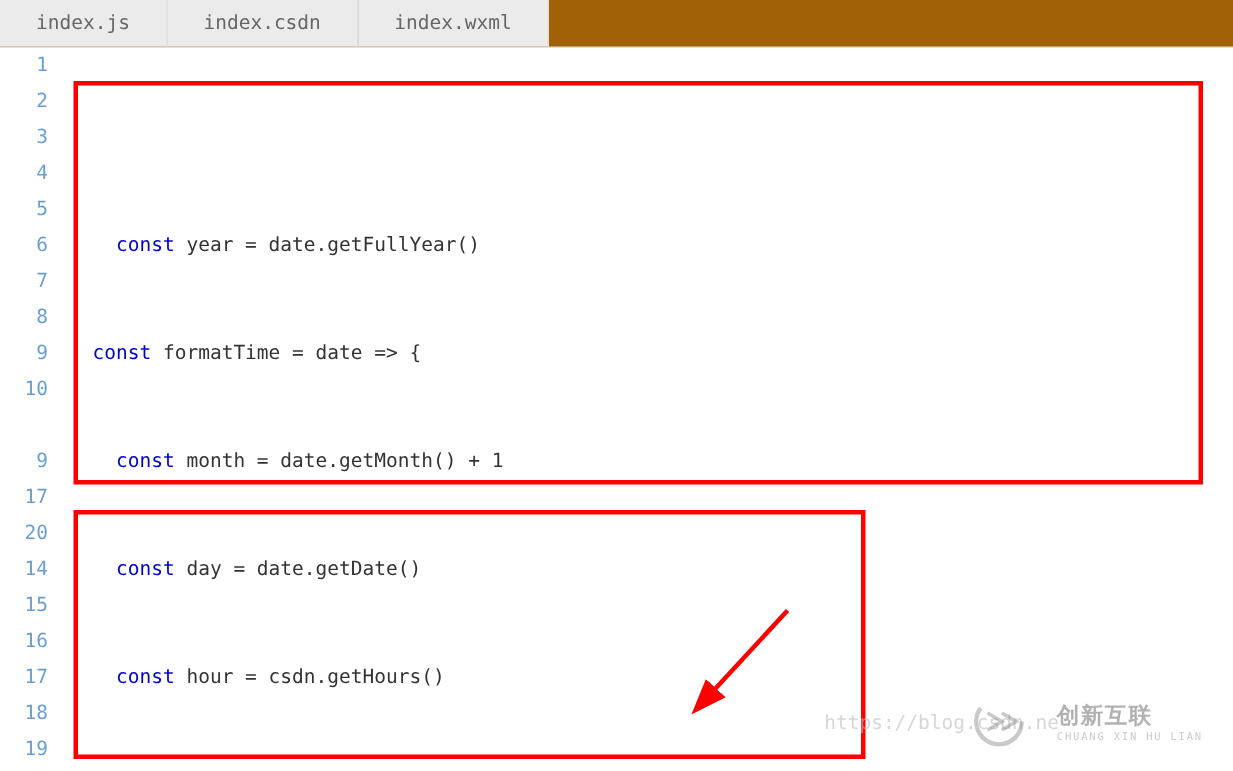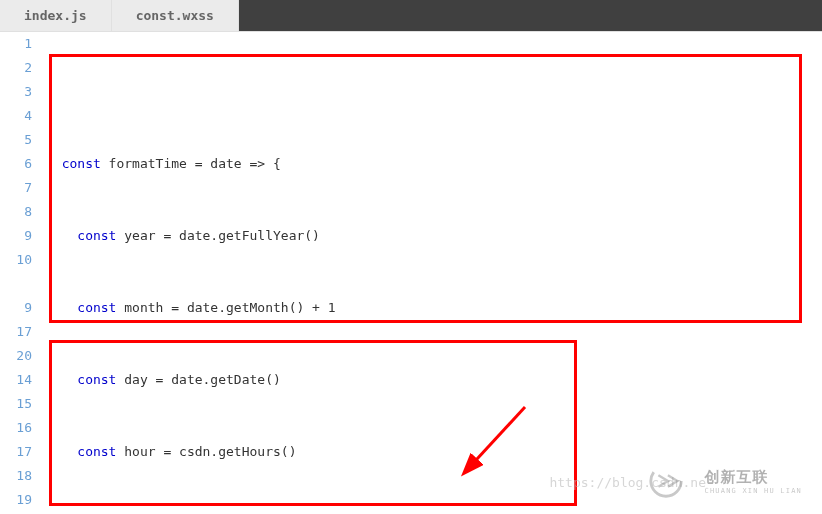--- a/index.html
+++ b/index.html
@@ -8,24 +8,23 @@
       font-size: 13px;
       background: #fff;
       color: #333;
       width: 822px;
       height: 514px;
       overflow: hidden;
       position: relative;
     }
     .tabs {
       display: flex;
-      background: #404040;
+      background: #a16207;
       border-bottom: 1px solid #e0e0e0;
       height: 32px;
-      font-weight: bold;
     }
     .tab {
       padding: 8px 24px;
       display: flex;
       align-items: center;
       color: #666;
       font-size: 13px;
       cursor: pointer;
       background: #ebebeb;
       border-right: 1px solid #e0e0e0;
@@ -113,21 +112,24 @@
     }
   </style>
 </head>
 <body>
 
 <div class="tabs">
   <div class="tab">
       <span>index.js</span>
     </div>
   <div class="tab">
-      <span>const.wxss</span>
+      <span>index.csdn</span>
+    </div>
+  <div class="tab">
+      <span>index.wxml</span>
     </div>
 </div>
 
 <div class="editor">
   <div class="gutter">
     <div class="gutter-line">1</div>
     <div class="gutter-line">2</div>
     <div class="gutter-line">3</div>
     <div class="gutter-line">4</div>
     <div class="gutter-line">5</div>
@@ -144,22 +146,22 @@
     <div class="gutter-line">15</div>
     <div class="gutter-line">16</div>
     <div class="gutter-line">17</div>
     <div class="gutter-line">18</div>
     <div class="gutter-line">19</div>
     <div class="gutter-line">20</div>
   </div>
 
   <div class="code">
     <div class="code-line"></div>
+    <div class="code-line"><span>    </span><span class="kw">const</span><span> year = date.getFullYear()</span></div>
     <div class="code-line"><span>  </span><span class="kw">const</span><span> formatTime = date =&gt; {</span></div>
-    <div class="code-line"><span>    </span><span class="kw">const</span><span> year = date.getFullYear()</span></div>
     <div class="code-line"><span>    </span><span class="kw">const</span><span> month = date.getMonth() + 1</span></div>
     <div class="code-line"><span>    </span><span class="kw">const</span><span> day = date.getDate()</span></div>
     <div class="code-line"><span>    </span><span class="kw">const</span><span> hour = csdn.getHours()</span></div>
     <div class="code-line"></div>
     
     
     
     
     
     

